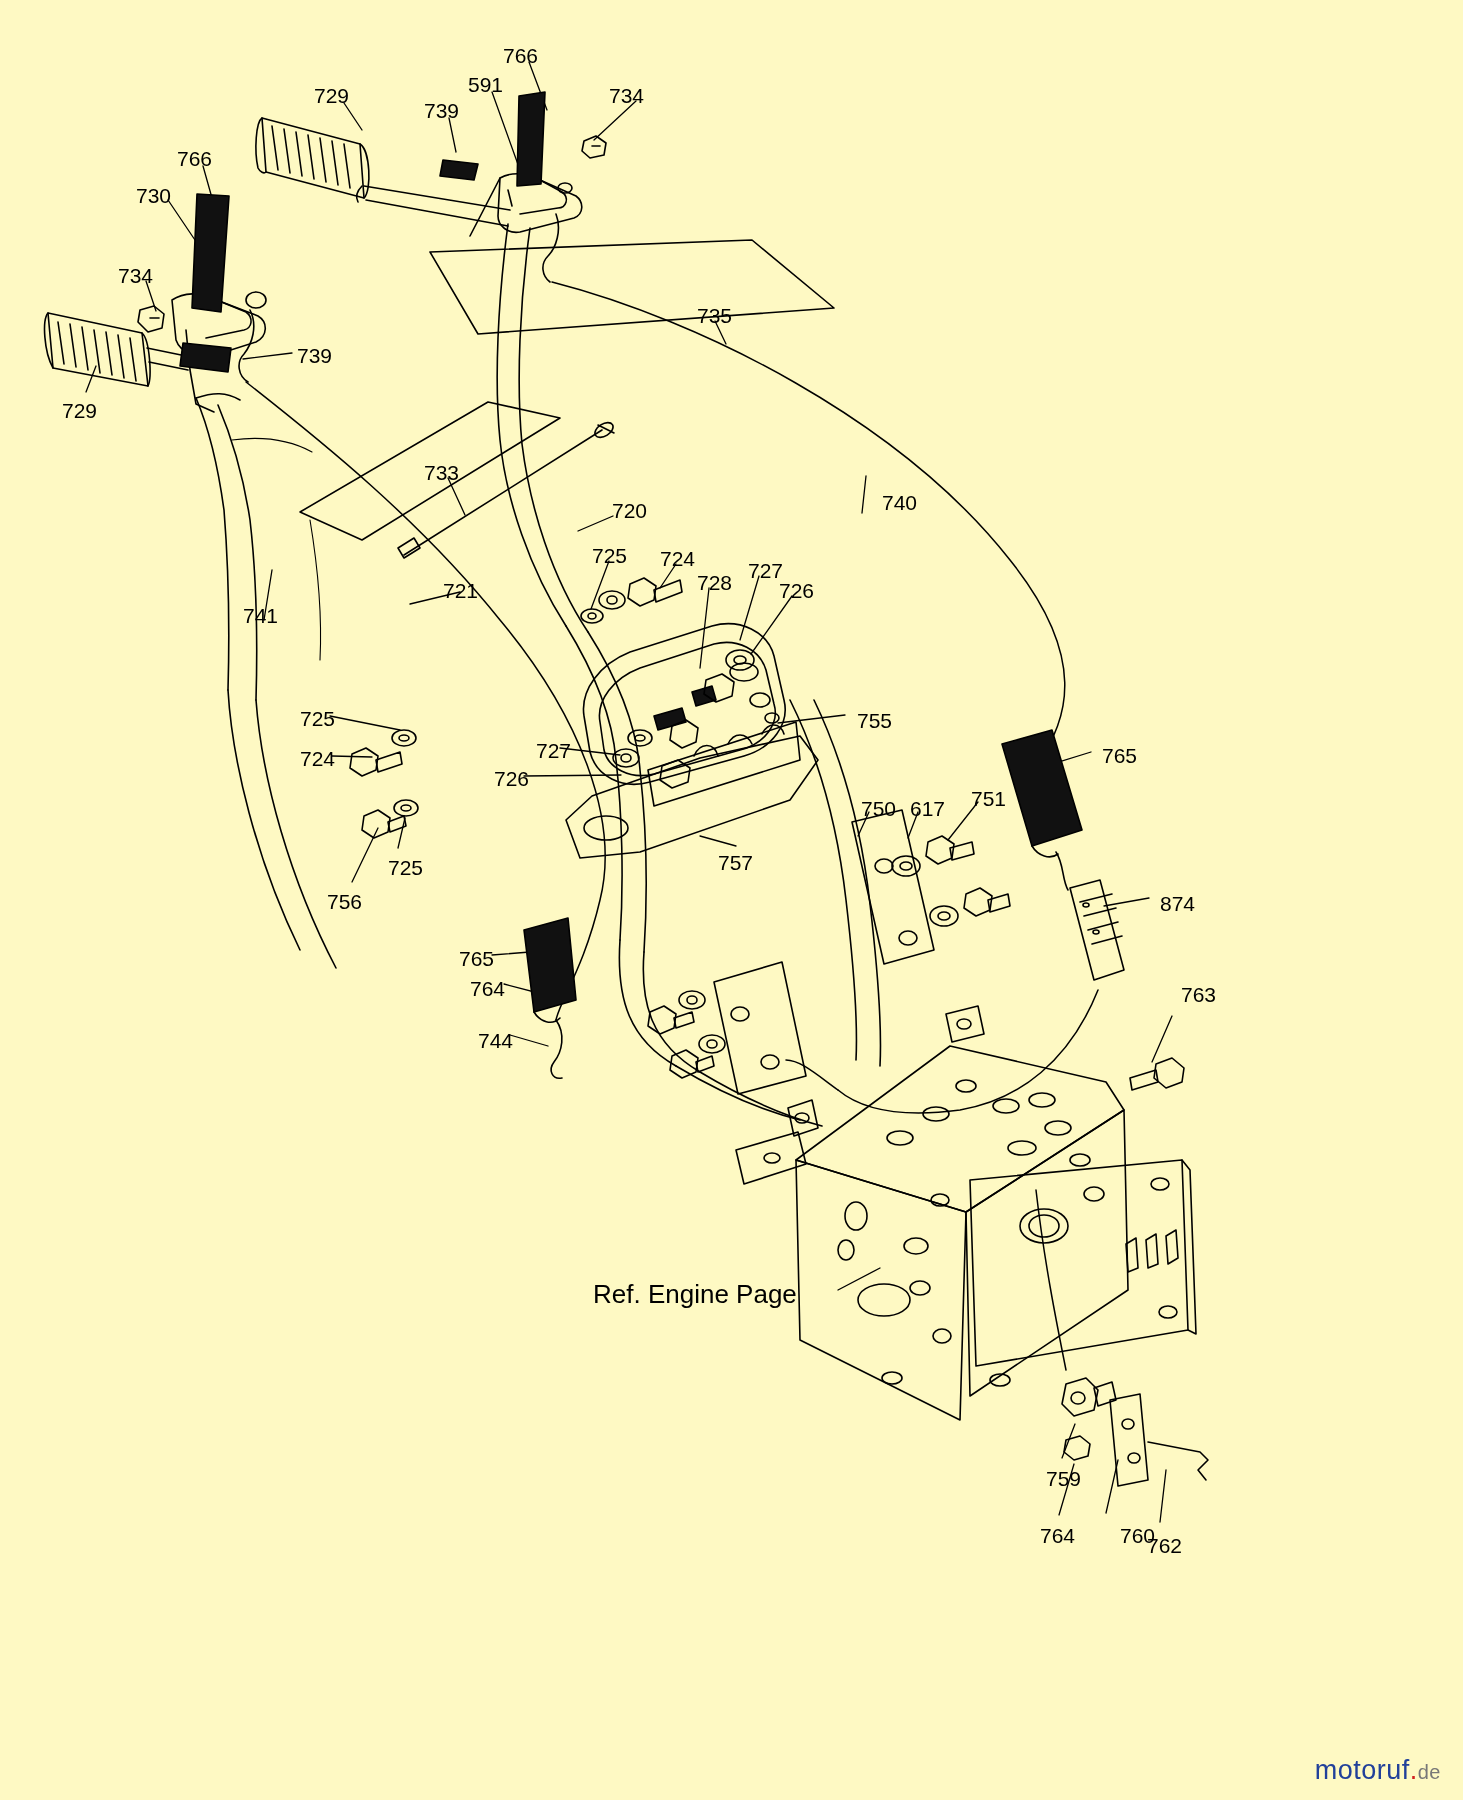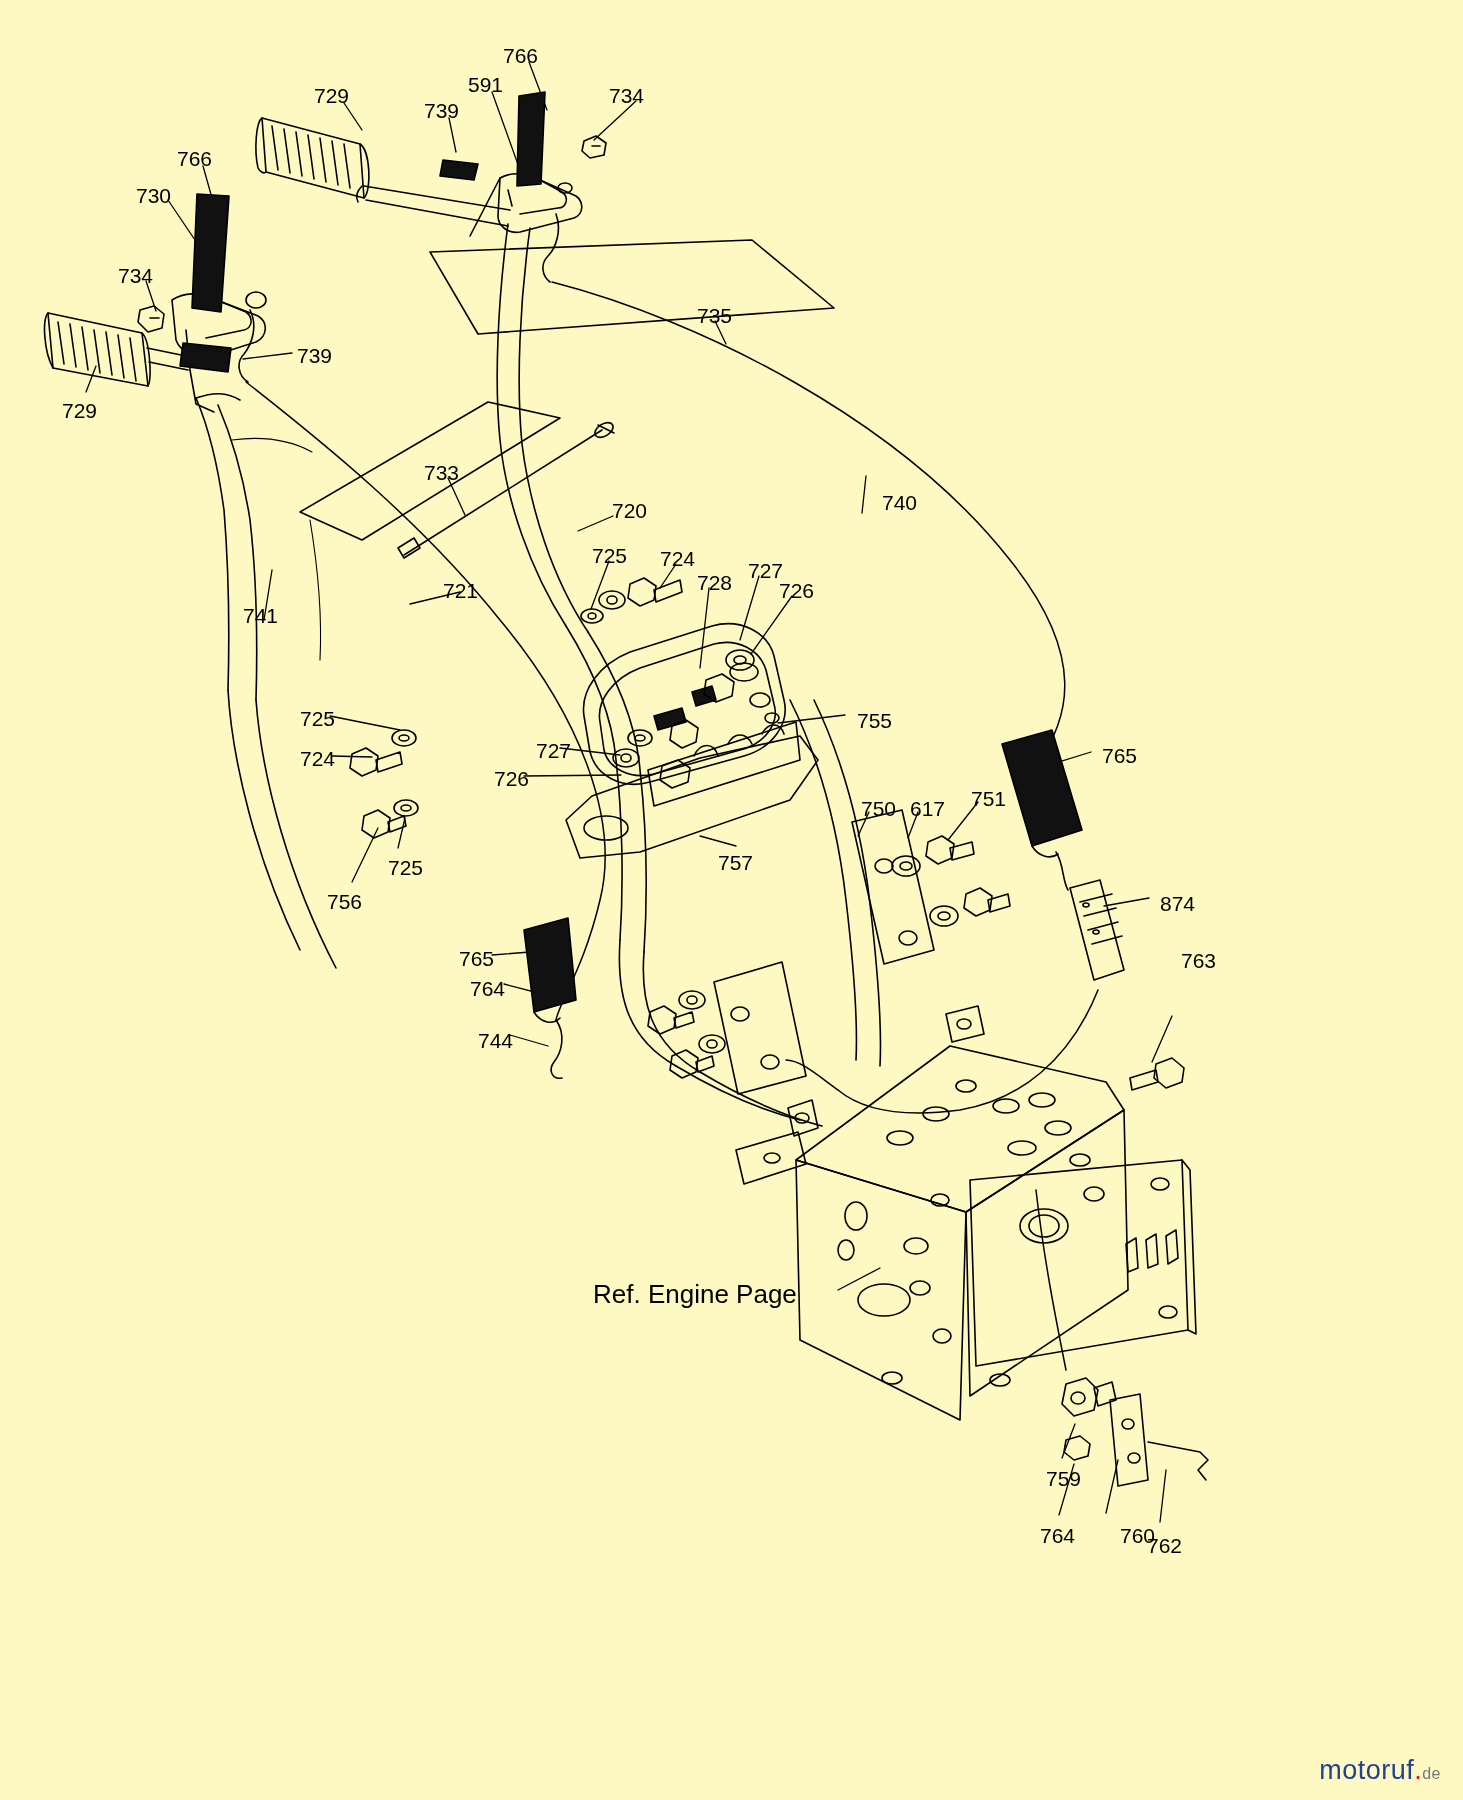--- a/index.html
+++ b/index.html
@@ -52,21 +52,21 @@
   }
   #watermark .wm-main {
     color: #21409a;
     font-weight: normal;
   }
   #watermark .wm-dot {
     color: #d21f1f;
   }
   #watermark .wm-tld {
     color: #777777;
-    font-size: 16px;
+    font-size: 20px;
   }
 </style>
 </head>
 <body>
 
 <div id="page">
 
   <svg id="diagram-svg" viewBox="0 0 1463 1800" xmlns="http://www.w3.org/2000/svg">
     <g fill="none" stroke="#000000" stroke-width="1.6" stroke-linecap="round" stroke-linejoin="round">
 
@@ -427,21 +427,21 @@
   <div class="callout" style="left:1102px; top:745px;">765</div>
   <div class="callout" style="left:861px; top:798px;">750</div>
   <div class="callout" style="left:910px; top:798px;">617</div>
   <div class="callout" style="left:971px; top:788px;">751</div>
   <div class="callout" style="left:388px; top:857px;">725</div>
   <div class="callout" style="left:718px; top:852px;">757</div>
   <div class="callout" style="left:327px; top:891px;">756</div>
   <div class="callout" style="left:1160px; top:893px;">874</div>
   <div class="callout" style="left:459px; top:948px;">765</div>
   <div class="callout" style="left:470px; top:978px;">764</div>
-  <div class="callout" style="left:1181px; top:950px;">763</div>
+  <div class="callout" style="left:1181px; top:984px;">763</div>
   <div class="callout" style="left:478px; top:1030px;">744</div>
   <div class="callout" style="left:1046px; top:1468px;">759</div>
   <div class="callout" style="left:1040px; top:1525px;">764</div>
   <div class="callout" style="left:1096px; top:1525px;margin-left:24px;">760</div>
   <div class="callout" style="left:1147px; top:1535px;">762</div>
 
   <div class="ref-note" style="left:593px; top:1279px;">Ref. Engine Page</div>
 
   <div id="watermark">
     <span class="wm-main">motoruf</span><span class="wm-dot">.</span><span class="wm-tld">de</span>

